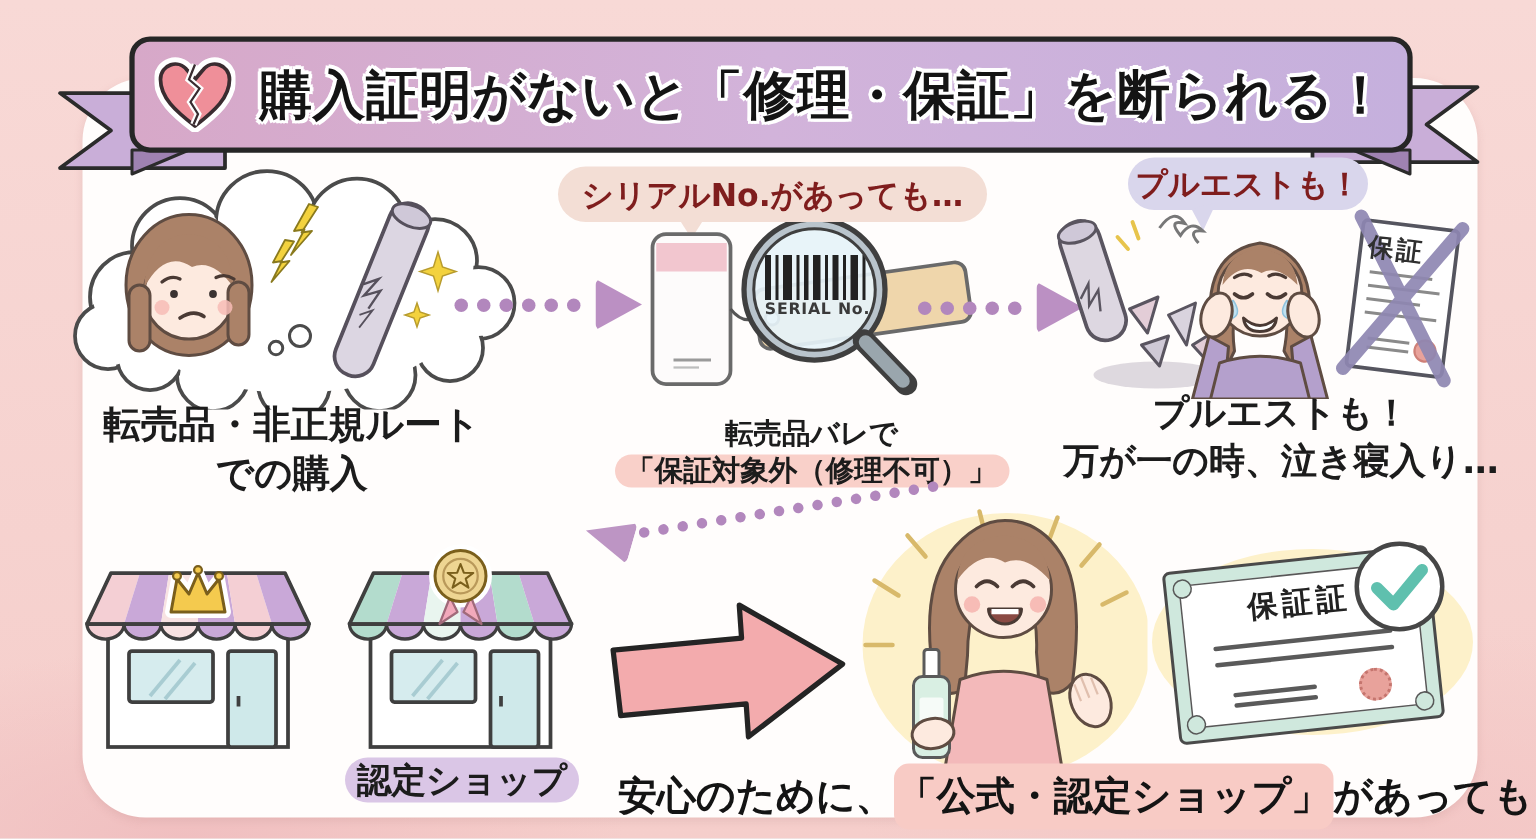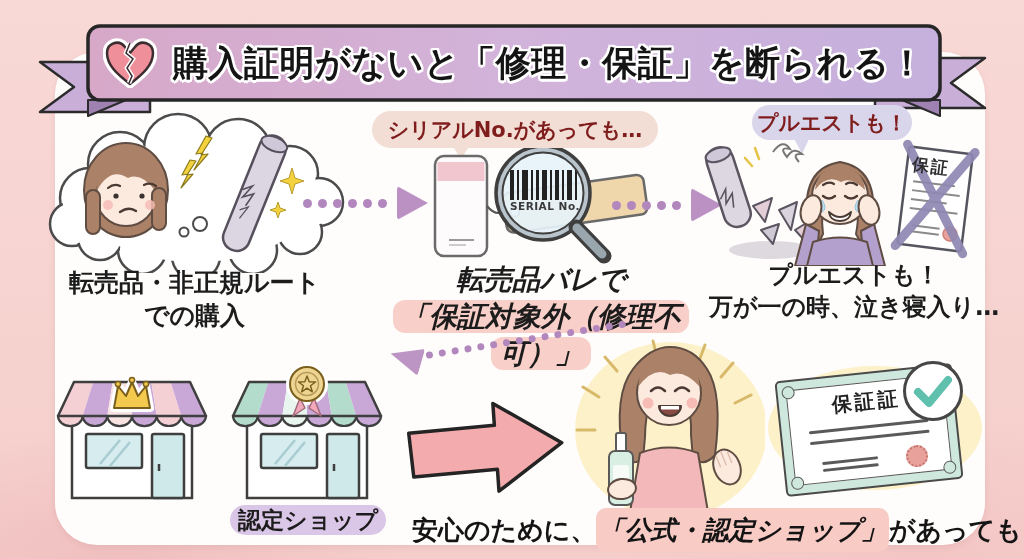--- a/index.html
+++ b/index.html
@@ -24,21 +24,21 @@
     display:flex;align-items:center;justify-content:center;gap:16px;
   }
   .banner-title{
     font-size:35px;font-weight:bold;color:#141414;letter-spacing:.5px;white-space:nowrap;
     text-shadow:-2px -2px 0 #fff,2px -2px 0 #fff,-2px 2px 0 #fff,2px 2px 0 #fff,
                  0 -2.5px 0 #fff,0 2.5px 0 #fff,-2.5px 0 0 #fff,2.5px 0 0 #fff;
   }
   
   .cap{position:absolute;text-align:center;font-weight:bold;color:#1c1c1c;line-height:1.32;}
   .cap1{left:42px;top:266px;width:305px;font-size:25px;}
-  .cap2{left:382px;top:262px;width:318px;font-size:28px;font-style:italic;}
+  .cap2{left:382px;top:277px;width:318px;font-size:19px;}
   .cap3{left:693px;top:260px;width:322px;font-size:24px;}
   .hl-pink{background:#f9d0c9;border-radius:12px;padding:0 8px;box-decoration-break:clone;}
   
   .bubble{
     position:absolute;display:flex;align-items:center;justify-content:center;
     font-weight:bold;color:#7f1d1d;border-radius:20px;white-space:nowrap;
   }
   .bubble-serial{left:372px;top:111px;width:286px;height:37px;background:#f3ded5;font-size:21px;}
   .bubble-purest{left:752px;top:105px;width:160px;height:35px;background:#d9d6ec;font-size:21px;}
   .bubble-tail{position:absolute;width:0;height:0;}
@@ -66,21 +66,21 @@
   .cert-glow{left:768px;top:366px;width:214px;height:124px;border-radius:50%;background:#fdf1ca;}
   .cert{left:780px;top:372px;width:174px;height:112px;background:#cfe8dd;border:2.5px solid #4a4a4a;border-radius:5px;transform:rotate(-6deg);}
   .cert-inner{position:absolute;left:8px;top:8px;right:8px;bottom:8px;background:#ffffff;border:1.5px solid #585858;}
   .cert-corner{position:absolute;width:11px;height:11px;border-radius:50%;background:#cfe8dd;border:1px solid #585858;}
   .cert-title{position:absolute;left:0;right:0;top:5px;text-align:center;font-size:20px;font-weight:bold;color:#222;letter-spacing:3px;}
   .cert-line{position:absolute;height:2.5px;background:#5a5a5a;border-radius:2px;}
   .cert-seal{position:absolute;width:18px;height:18px;border-radius:50%;background:#e8a29b;border:2px dotted #c5756e;}
   .check-badge{left:903px;top:361px;width:54px;height:54px;border-radius:50%;background:#fff;border:3px solid #464646;}
   
   .bottom-msg{left:412px;top:513px;width:600px;text-align:center;font-size:26px;font-weight:bold;color:#141414;white-space:nowrap;}
-  .bottom-msg .hl{background:#f8cbc5;border-radius:10px;padding:7px 2px;font-style:italic;}
+  .bottom-msg .hl{background:#f8cbc5;border-radius:10px;padding:7px 2px;}
   svg{display:block;}
 </style>
 </head>
 <body>
 
 <div class="stage">
 
   <div class="abs panel"></div>
 
   <div class="abs banner-wrap">

